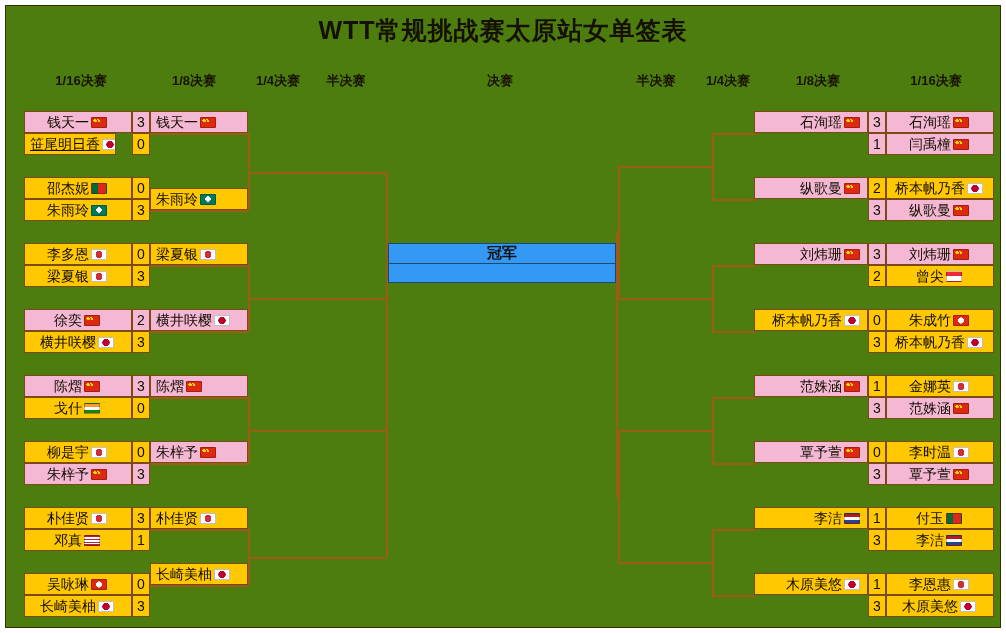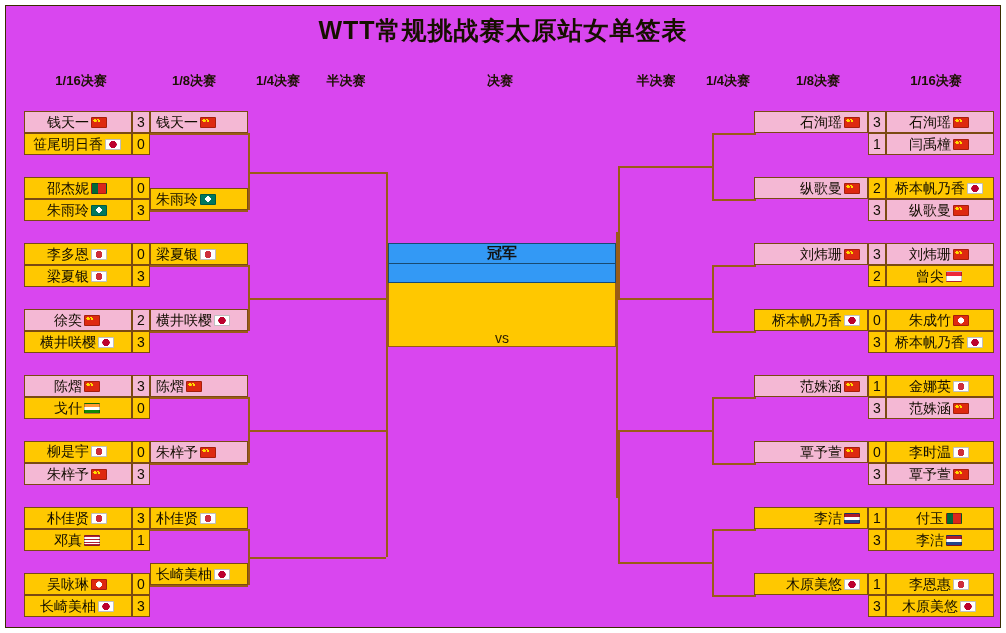--- a/index.html
+++ b/index.html
@@ -8,21 +8,21 @@
   #stage{
     position:relative;
     width:1006px;height:633px;
     background:#ffffff;
     overflow:hidden;
   }
   #canvas{
     position:absolute;
     left:5px;top:5px;
     width:996px;height:623px;
-    background:#d946ef;
+    background:#4d7c0f;
     border:1px solid #3a2c00;
     box-sizing:border-box;
     overflow:hidden;
   }
 
   
   #title{
     position:absolute;left:0;top:8px;width:100%;
     text-align:center;
     font-size:25px;font-weight:bold;color:#161000;
@@ -217,39 +217,39 @@
         <div class="line h" style="left: 612px; top: 556px; width: 96px; height: 2px;"></div>
         <div class="line v" style="left: 612px; top: 424px; width: 2px; height: 132px;"></div>
         <div class="line h" style="left: 610px; top: 226px; width: 4px; height: 2px;"></div>
         <div class="line h" style="left: 610px; top: 490px; width: 4px; height: 2px;"></div>
         <div class="line v" style="left: 610px; top: 226px; width: 2px; height: 264px;"></div>
       </div>
 
     <div id="left-r16">
         <div class="cell name center hl" style="left: 18px; top: 105px; width: 108px;"><span>钱天一</span><span class="flag f-CHN"></span></div>
         <div class="cell score hl" style="left: 126px; top: 105px; width: 18px;">3</div>
-        <div class="cell name center" style="left: 18px; top: 127px; width: 108px;"><span>笹尾明日香</span><span class="flag f-JPN"></span></div>
+        <div class="cell name center" style="left: 18px; top: 127px; width: 92px; text-decoration: underline;"><span>笹尾明日香</span><span class="flag f-JPN"></span></div>
         <div class="cell score" style="left: 126px; top: 127px; width: 18px;">0</div>
         <div class="cell name center" style="left: 18px; top: 171px; width: 108px;"><span>邵杰妮</span><span class="flag f-POR"></span></div>
         <div class="cell score" style="left: 126px; top: 171px; width: 18px;">0</div>
         <div class="cell name center" style="left: 18px; top: 193px; width: 108px;"><span>朱雨玲</span><span class="flag f-MAC"></span></div>
         <div class="cell score" style="left: 126px; top: 193px; width: 18px;">3</div>
         <div class="cell name center" style="left: 18px; top: 237px; width: 108px;"><span>李多恩</span><span class="flag f-KOR"></span></div>
         <div class="cell score" style="left: 126px; top: 237px; width: 18px;">0</div>
         <div class="cell name center" style="left: 18px; top: 259px; width: 108px;"><span>梁夏银</span><span class="flag f-KOR"></span></div>
         <div class="cell score" style="left: 126px; top: 259px; width: 18px;">3</div>
         <div class="cell name center hl" style="left: 18px; top: 303px; width: 108px;"><span>徐奕</span><span class="flag f-CHN"></span></div>
         <div class="cell score hl" style="left: 126px; top: 303px; width: 18px;">2</div>
         <div class="cell name center" style="left: 18px; top: 325px; width: 108px;"><span>横井咲樱</span><span class="flag f-JPN"></span></div>
         <div class="cell score" style="left: 126px; top: 325px; width: 18px;">3</div>
         <div class="cell name center hl" style="left: 18px; top: 369px; width: 108px;"><span>陈熠</span><span class="flag f-CHN"></span></div>
         <div class="cell score hl" style="left: 126px; top: 369px; width: 18px;">3</div>
         <div class="cell name center" style="left: 18px; top: 391px; width: 108px;"><span>戈什</span><span class="flag f-IND"></span></div>
         <div class="cell score" style="left: 126px; top: 391px; width: 18px;">0</div>
-        <div class="cell name center" style="left: 18px; top: 435px; width: 108px; font-family: Liberation Serif, serif;"><span>柳是宇</span><span class="flag f-KOR"></span></div>
+        <div class="cell name center" style="left: 18px; top: 435px; width: 108px;"><span>柳是宇</span><span class="flag f-KOR"></span></div>
         <div class="cell score" style="left: 126px; top: 435px; width: 18px;">0</div>
         <div class="cell name center hl" style="left: 18px; top: 457px; width: 108px;"><span>朱梓予</span><span class="flag f-CHN"></span></div>
         <div class="cell score hl" style="left: 126px; top: 457px; width: 18px;">3</div>
         <div class="cell name center" style="left: 18px; top: 501px; width: 108px;"><span>朴佳贤</span><span class="flag f-KOR"></span></div>
         <div class="cell score" style="left: 126px; top: 501px; width: 18px;">3</div>
         <div class="cell name center" style="left: 18px; top: 523px; width: 108px;"><span>邓真</span><span class="flag f-USA"></span></div>
         <div class="cell score" style="left: 126px; top: 523px; width: 18px;">1</div>
         <div class="cell name center" style="left: 18px; top: 567px; width: 108px;"><span>吴咏琳</span><span class="flag f-HKG"></span></div>
         <div class="cell score" style="left: 126px; top: 567px; width: 18px;">0</div>
         <div class="cell name center" style="left: 18px; top: 589px; width: 108px;"><span>长崎美柚</span><span class="flag f-JPN"></span></div>
@@ -305,16 +305,15 @@
         <div class="cell name right hl" style="left: 748px; top: 237px; width: 114px;"><span>刘炜珊</span><span class="flag f-CHN"></span></div>
         <div class="cell name right" style="left: 748px; top: 303px; width: 114px;"><span>桥本帆乃香</span><span class="flag f-JPN"></span></div>
         <div class="cell name right hl" style="left: 748px; top: 369px; width: 114px;"><span>范姝涵</span><span class="flag f-CHN"></span></div>
         <div class="cell name right hl" style="left: 748px; top: 435px; width: 114px;"><span>覃予萱</span><span class="flag f-CHN"></span></div>
         <div class="cell name right" style="left: 748px; top: 501px; width: 114px;"><span>李洁</span><span class="flag f-NED"></span></div>
         <div class="cell name right" style="left: 748px; top: 567px; width: 114px;"><span>木原美悠</span><span class="flag f-JPN"></span></div>
       </div>
 
     <div class="champ" id="champ-top">冠军</div>
     <div class="champ" id="champ-bottom"></div>
-    <div id="vs-box">vs</div>
 
   </div>
 </div>
 
 </body></html>

